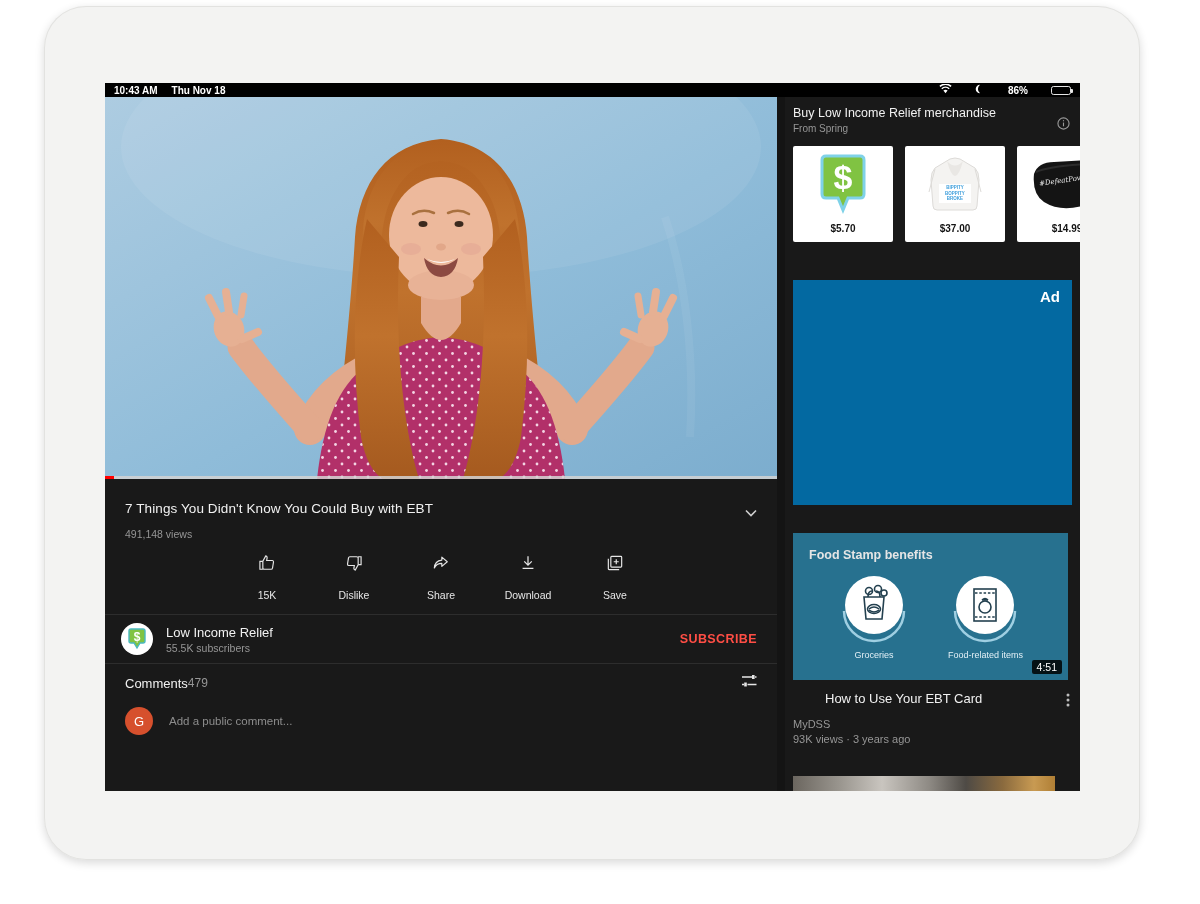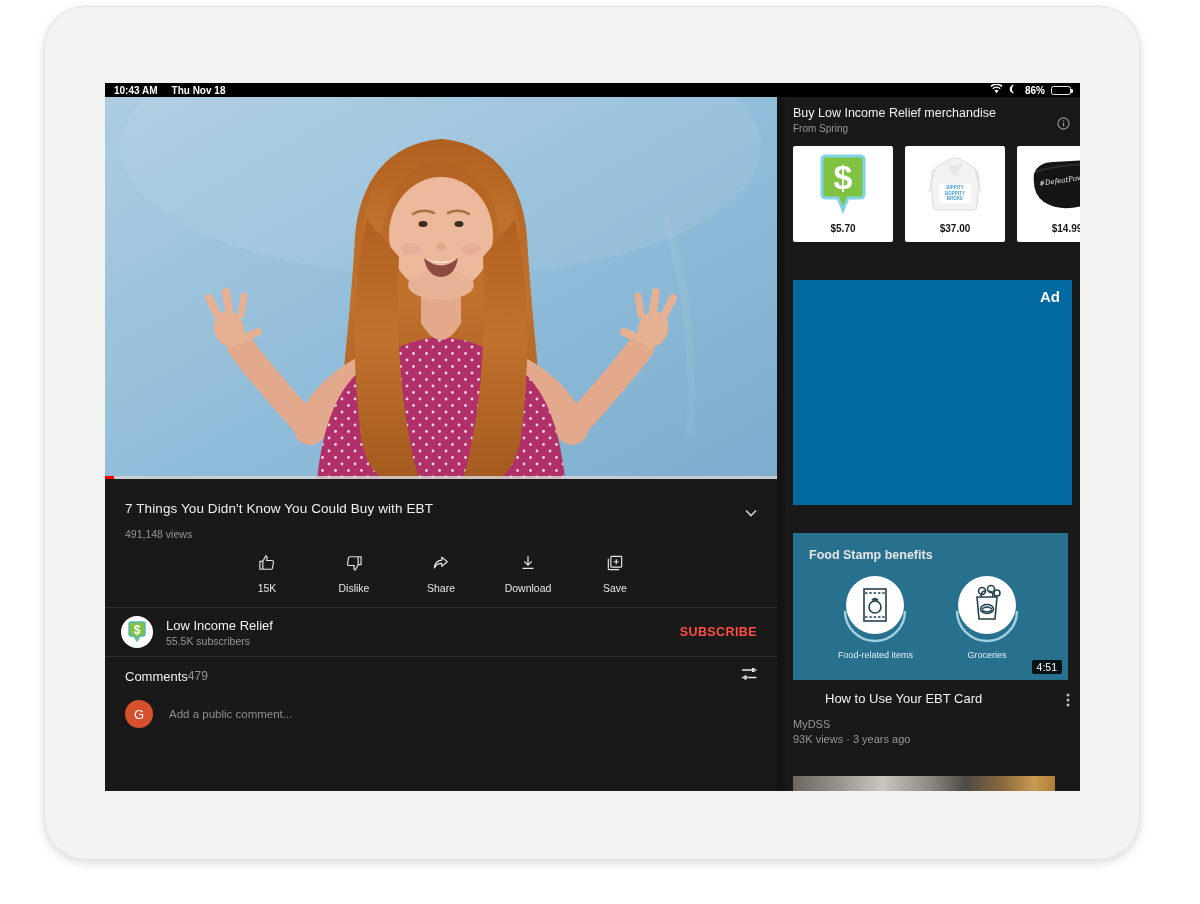--- a/index.html
+++ b/index.html
@@ -10,21 +10,21 @@
   .device { position:absolute; left:44px; top:6px; width:1096px; height:854px;
             background:#f3f3f2; border-radius:42px;
             box-shadow: inset 0 0 0 1px #e2e2e0, 0 3px 10px rgba(0,0,0,.15); }
   .screen { position:absolute; left:61px; top:77px; width:975px; height:708px;
             background:#151515; overflow:hidden; }
 
   
   .statusbar { position:absolute; top:0; left:0; right:0; height:14px; background:#000;
                display:flex; align-items:center; color:#fff; font-size:10px; font-weight:bold; padding:0 9px; }
   .sb-left { display:flex; gap:14px; }
-  .sb-right { margin-left:auto; display:flex; align-items:center; gap:6px; }
+  .sb-right { margin-left:auto; display:flex; align-items:center; gap:23px; }
   .batt { width:20px; height:9px; border:1px solid rgba(255,255,255,.9); border-radius:2.5px; position:relative; padding:1px; }
   .batt .fill { height:100%; width:86%; background:#fff; border-radius:1px; }
   .batt:after { content:""; position:absolute; right:-3px; top:2.5px; width:2px; height:4px; background:rgba(255,255,255,.9); border-radius:0 1px 1px 0; }
 
   
   .content { position:absolute; top:14px; left:0; right:0; bottom:0; display:flex; background:#191919; }
   .left-col { width:672px; flex:0 0 672px; background:#191919; }
   .gap { width:8px; flex:0 0 8px; background:#141414; }
   .sidebar { width:295px; flex:0 0 295px; background:#191919; position:relative; overflow:hidden; }
 
@@ -35,21 +35,21 @@
   .progress .played { width:1.4%; height:100%; background:#f00; }
 
   
   .details { color:#eee; }
   .title-row { display:flex; align-items:flex-start; padding:22px 18px 0 20px; }
   .v-title { font-size:13.5px; color:#f1f1f1; letter-spacing:.1px; }
   .chev { margin-left:auto; padding:2px 2px 0 10px; cursor:pointer; }
   .views { padding:7px 20px 0; font-size:10.5px; color:#969696; }
   .actions { display:flex; justify-content:center; margin-top:13px; }
   .action { width:87px; text-align:center; color:#e6e6e6; cursor:pointer; }
-  .action .lbl { font-size:10.5px; margin-top:5px; }
+  .action .lbl { font-size:10.5px; margin-top:12px; }
   .divider { height:1px; background:#2d2d2d; }
   .div1 { margin-top:13px; }
   .channel-row { display:flex; align-items:center; padding:8px 20px 8px 16px; cursor:pointer; }
   .ch-avatar { width:32px; height:32px; border-radius:50%; background:#fff; display:flex; align-items:center; justify-content:center; flex:0 0 32px; }
   .ch-meta { margin-left:13px; }
   .ch-name { font-size:13px; color:#f1f1f1; }
   .ch-subs { font-size:10.5px; color:#969696; margin-top:2px; }
   .subscribe { margin-left:auto; color:#ff4e45; font-size:12.5px; font-weight:bold; letter-spacing:.4px; cursor:pointer; }
   .comments-row { display:flex; align-items:center; padding:10px 20px 0 20px; }
   .cm-label { font-size:13px; color:#f1f1f1; }
@@ -341,44 +341,44 @@
           </div>
 
           <div class="thumb">
             <div class="thumb-title">Food Stamp benefits</div>
             <div class="badges">
               <div class="badge">
                 <svg width="72" height="74" viewBox="0 0 72 74">
                   <path d="M6 40 A30 30 0 0 0 66 40" fill="none" stroke="#9fcfe2" stroke-width="2.5"></path>
                   <circle cx="36" cy="34" r="29" fill="#ffffff"></circle>
                   <g stroke="#23404f" stroke-width="1.6" fill="none">
-                    <rect x="25" y="18" width="22" height="32"></rect>
-                    <path d="M26 22 L46 22 M26 46 L46 46" stroke-dasharray="2.5 1.8"></path>
-                    <circle cx="36" cy="36" r="6"></circle>
-                    <path d="M33 29 Q36 26 39 29 M33 29 L39 29"></path>
-                  </g>
-                </svg>
-                <div class="badge-label">Food-related items</div>
-              </div>
-              <div class="badge">
-                <svg width="72" height="74" viewBox="0 0 72 74">
-                  <path d="M6 40 A30 30 0 0 0 66 40" fill="none" stroke="#9fcfe2" stroke-width="2.5"></path>
-                  <circle cx="36" cy="34" r="29" fill="#ffffff"></circle>
-                  <g stroke="#23404f" stroke-width="1.6" fill="none">
                     <path d="M26 26 L46 26 L44 48 L28 48 Z"></path>
                     <path d="M30 26 Q30 20 34 20 M42 26 Q42 20 38 20"></path>
                     <circle cx="31" cy="20" r="3.5"></circle>
                       <circle cx="40" cy="18" r="3.5"></circle>
                       <circle cx="46" cy="22" r="3"></circle>
                     <ellipse cx="36" cy="38" rx="6.5" ry="4.5"></ellipse>
                     <path d="M31 38 Q36 34 41 38 M31 39 Q36 43 41 39"></path>
                   </g>
                 </svg>
                 <div class="badge-label">Groceries</div>
               </div>
+              <div class="badge">
+                <svg width="72" height="74" viewBox="0 0 72 74">
+                  <path d="M6 40 A30 30 0 0 0 66 40" fill="none" stroke="#9fcfe2" stroke-width="2.5"></path>
+                  <circle cx="36" cy="34" r="29" fill="#ffffff"></circle>
+                  <g stroke="#23404f" stroke-width="1.6" fill="none">
+                    <rect x="25" y="18" width="22" height="32"></rect>
+                    <path d="M26 22 L46 22 M26 46 L46 46" stroke-dasharray="2.5 1.8"></path>
+                    <circle cx="36" cy="36" r="6"></circle>
+                    <path d="M33 29 Q36 26 39 29 M33 29 L39 29"></path>
+                  </g>
+                </svg>
+                <div class="badge-label">Food-related items</div>
+              </div>
             </div>
             <div class="duration">4:51</div>
           </div>
 
           <div class="sug-title-row">
             <div class="sug-title">How to Use Your EBT Card</div>
             <span class="kebab">
               <svg width="4" height="14" viewBox="0 0 4 14">
                   <circle cx="2" cy="2" r="1.5" fill="#bdbdbd"></circle>
                   <circle cx="2" cy="7" r="1.5" fill="#bdbdbd"></circle>

